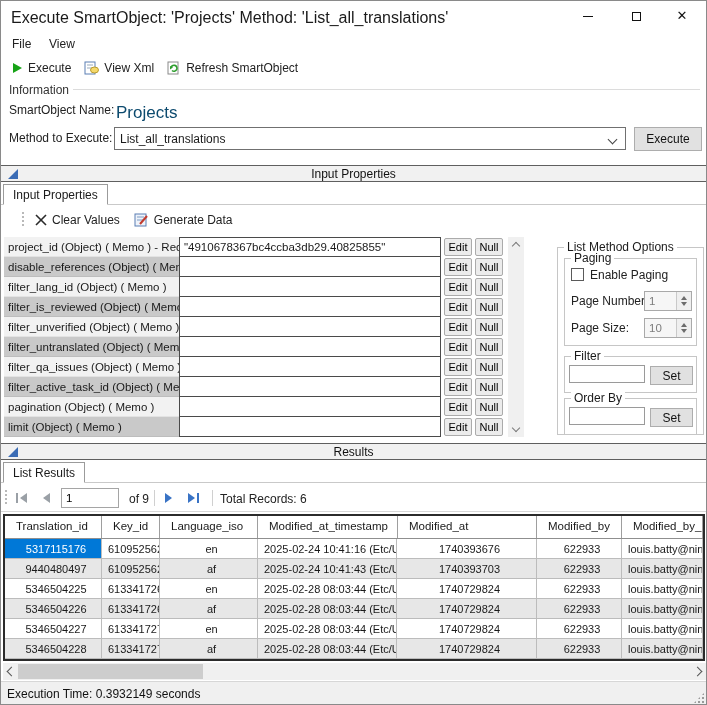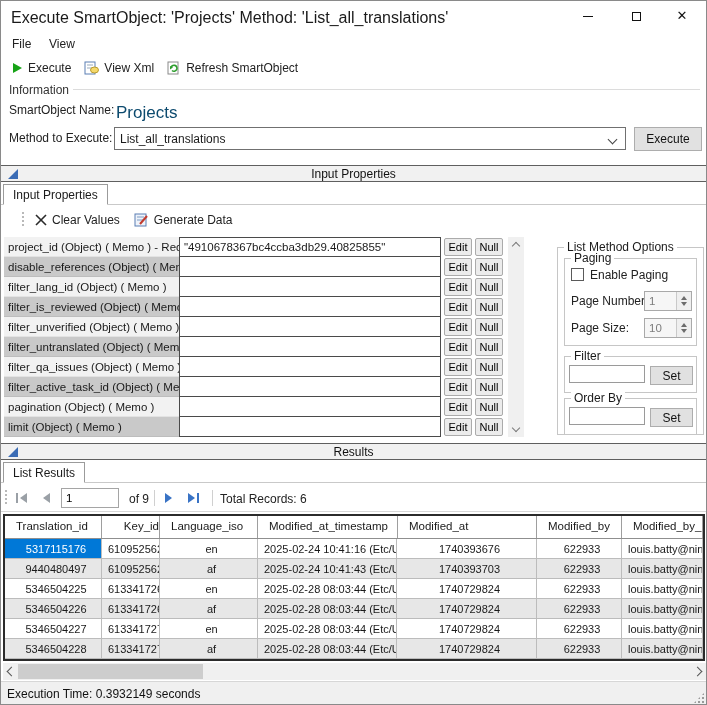--- a/index.html
+++ b/index.html
@@ -320,21 +320,21 @@
           <rect x="10" y="1" width="2" height="10" fill="#3973c5"></rect>
         </svg>
     </div>
     <div class="pager-sep" style="left:211px;"></div>
     <span class="lbl" style="left:219px; top:7px; position:absolute;">Total Records: 6</span>
   </div>
 
   <div class="rtable" id="rtable">
       <div class="thead">
         <div class="th" style="width: 97px;">Translation_id</div>
-        <div class="th" style="width: 58px; text-align: right;">Key_id</div>
+        <div class="th" style="width: 58px;">Key_id</div>
         <div class="th" style="width: 98px;">Language_iso</div>
         <div class="th" style="width: 140px;">Modified_at_timestamp</div>
         <div class="th" style="width: 139px;">Modified_at</div>
         <div class="th" style="width: 85px;">Modified_by</div>
         <div class="th" style="flex: 1 1 0%;">Modified_by_</div>
       </div>
       <div class="tr">
         <div class="td sel" style="width: 97px;">5317115176</div>
         <div class="td" style="width: 58px;">610952562</div>
         <div class="td" style="width: 98px;">en</div>

